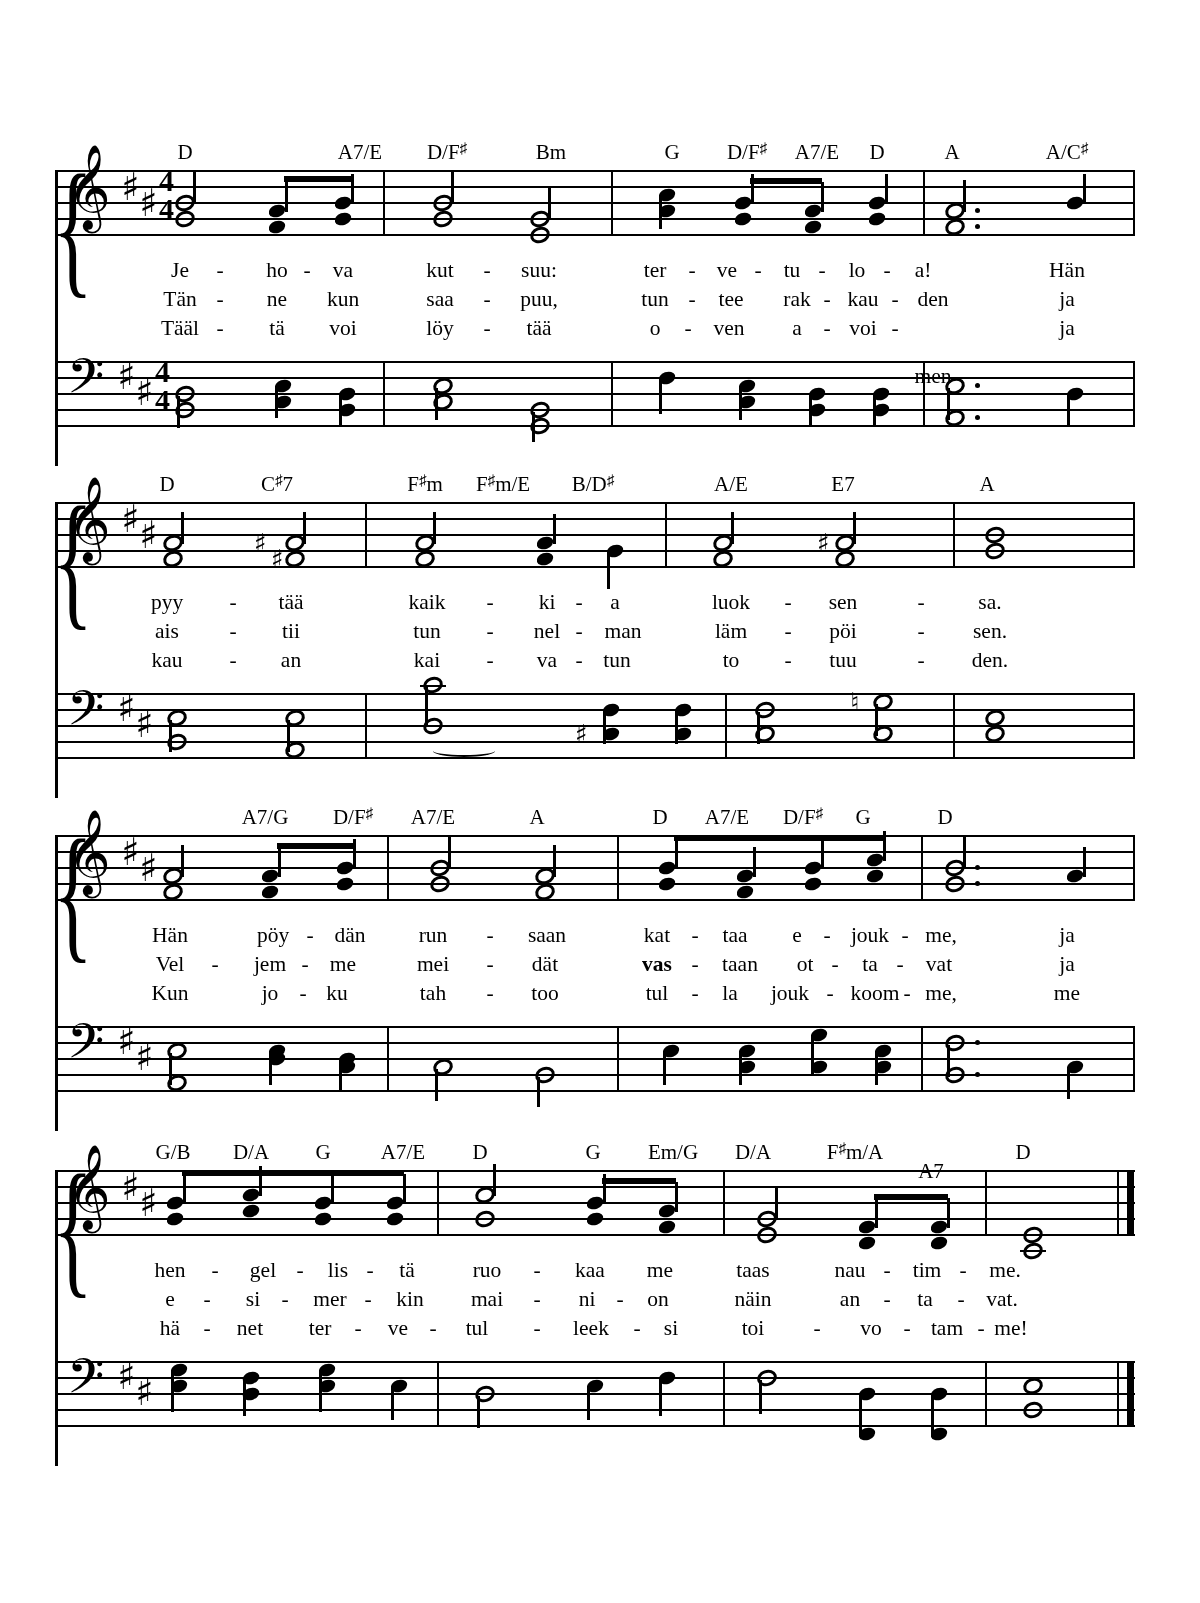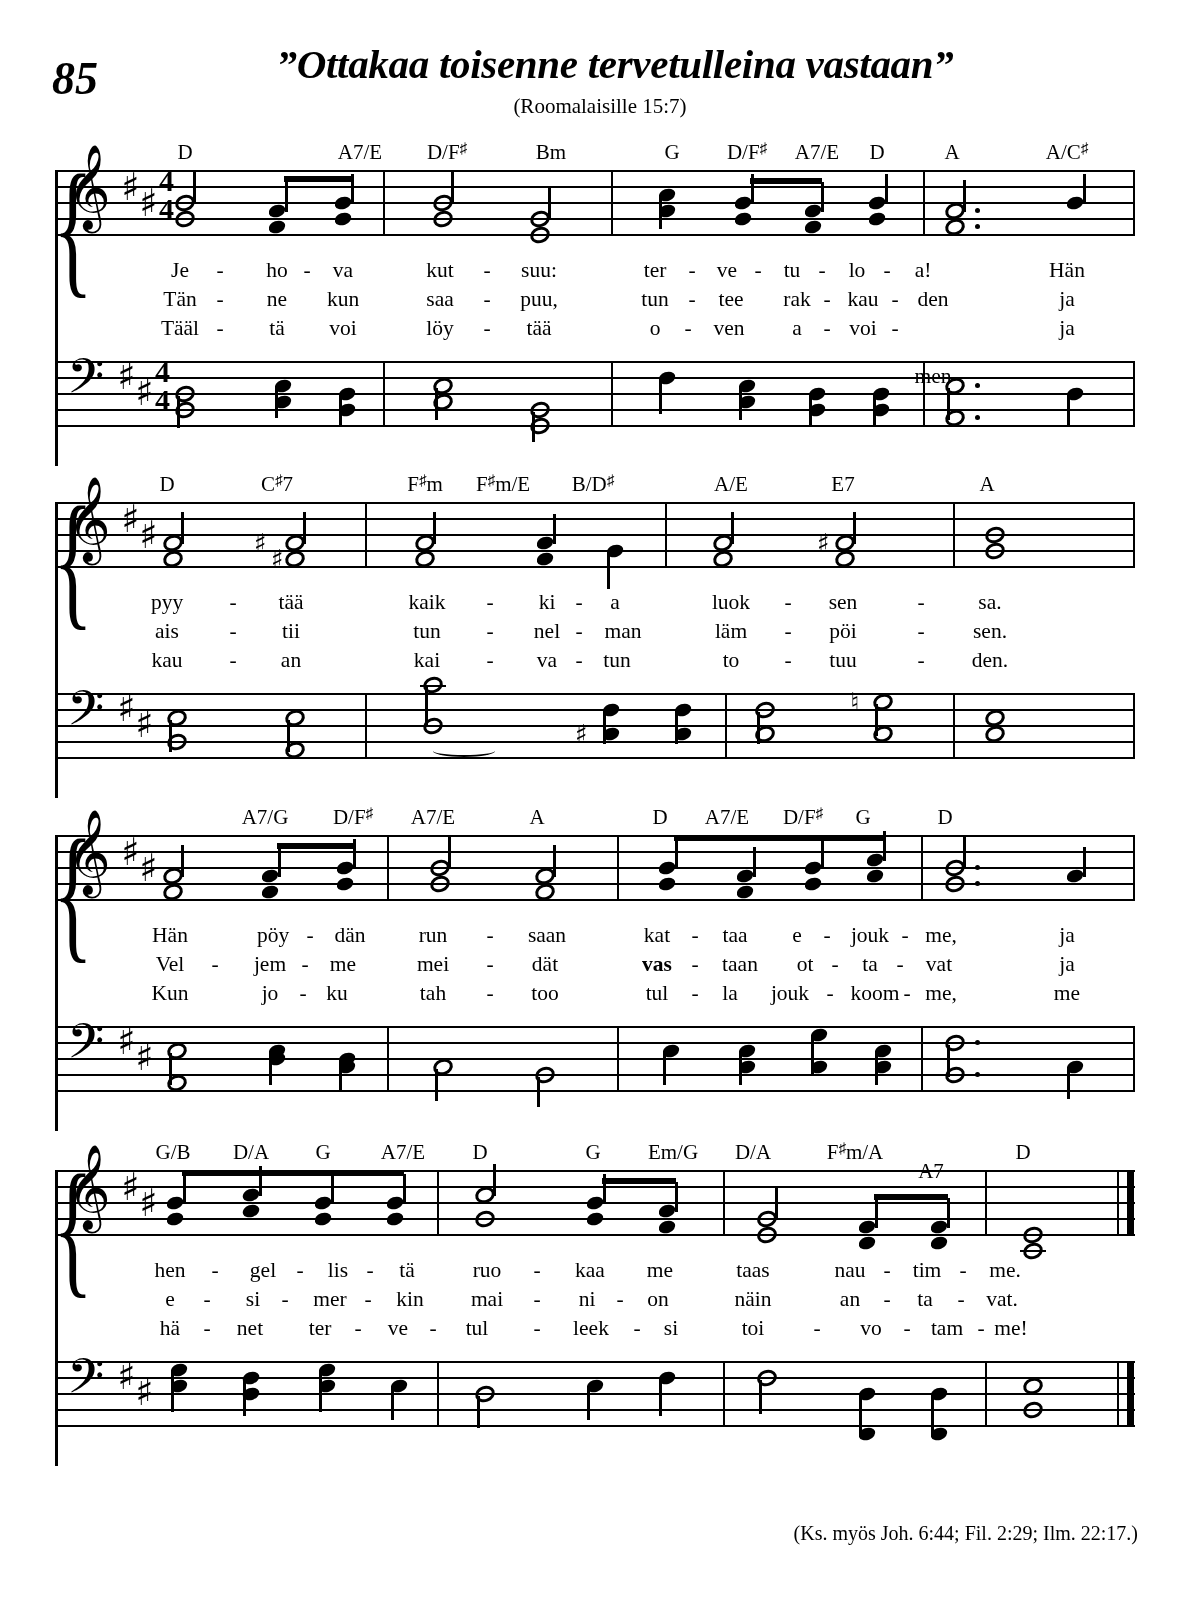--- a/index.html
+++ b/index.html
@@ -238,25 +238,20 @@
     bottom: 58px;
     font-size: 20px;
     font-family: "Liberation Serif", serif;
   }
 </style>
 </head>
 <body>
 
 <div class="page">
 
-  <div class="header">
-    <div class="hymn-number">85</div>
-    <div class="hymn-title">”Ottakaa toisenne tervetulleina vastaan”</div>
-    <div class="hymn-subtitle">(Roomalaisille 15:7)</div>
-  </div>
 
   <div class="system" style="top:140px;">
 
     <div class="chord-row">
       <span class="chord" style="left:130px;">D</span>
       <span class="chord" style="left:305px;">A7/E</span>
       <span class="chord" style="left:392px;">D/F<sup>♯</sup></span>
       <span class="chord" style="left:482px;margin-left:14px;">Bm</span>
       <span class="chord" style="left:617px;">G</span>
       <span class="chord" style="left:692px;">D/F<sup>♯</sup></span>
@@ -1005,15 +1000,14 @@
       <div class="barline" style="left:930px;"></div>
 
       <div class="note hollow" style="left:978px;top:25px;"></div>
       <div class="note hollow" style="left:978px;top:49px;"></div>
 
       <div class="final-bar-thin" style="left:1062px;"></div>
       <div class="final-bar-thick" style="left:1072px;"></div>
     </div>
   </div>
 
-  <div class="footer">(Ks. myös Joh. 6:44; Fil. 2:29; Ilm. 22:17.)</div>
 
 </div>
 
 </body></html>

